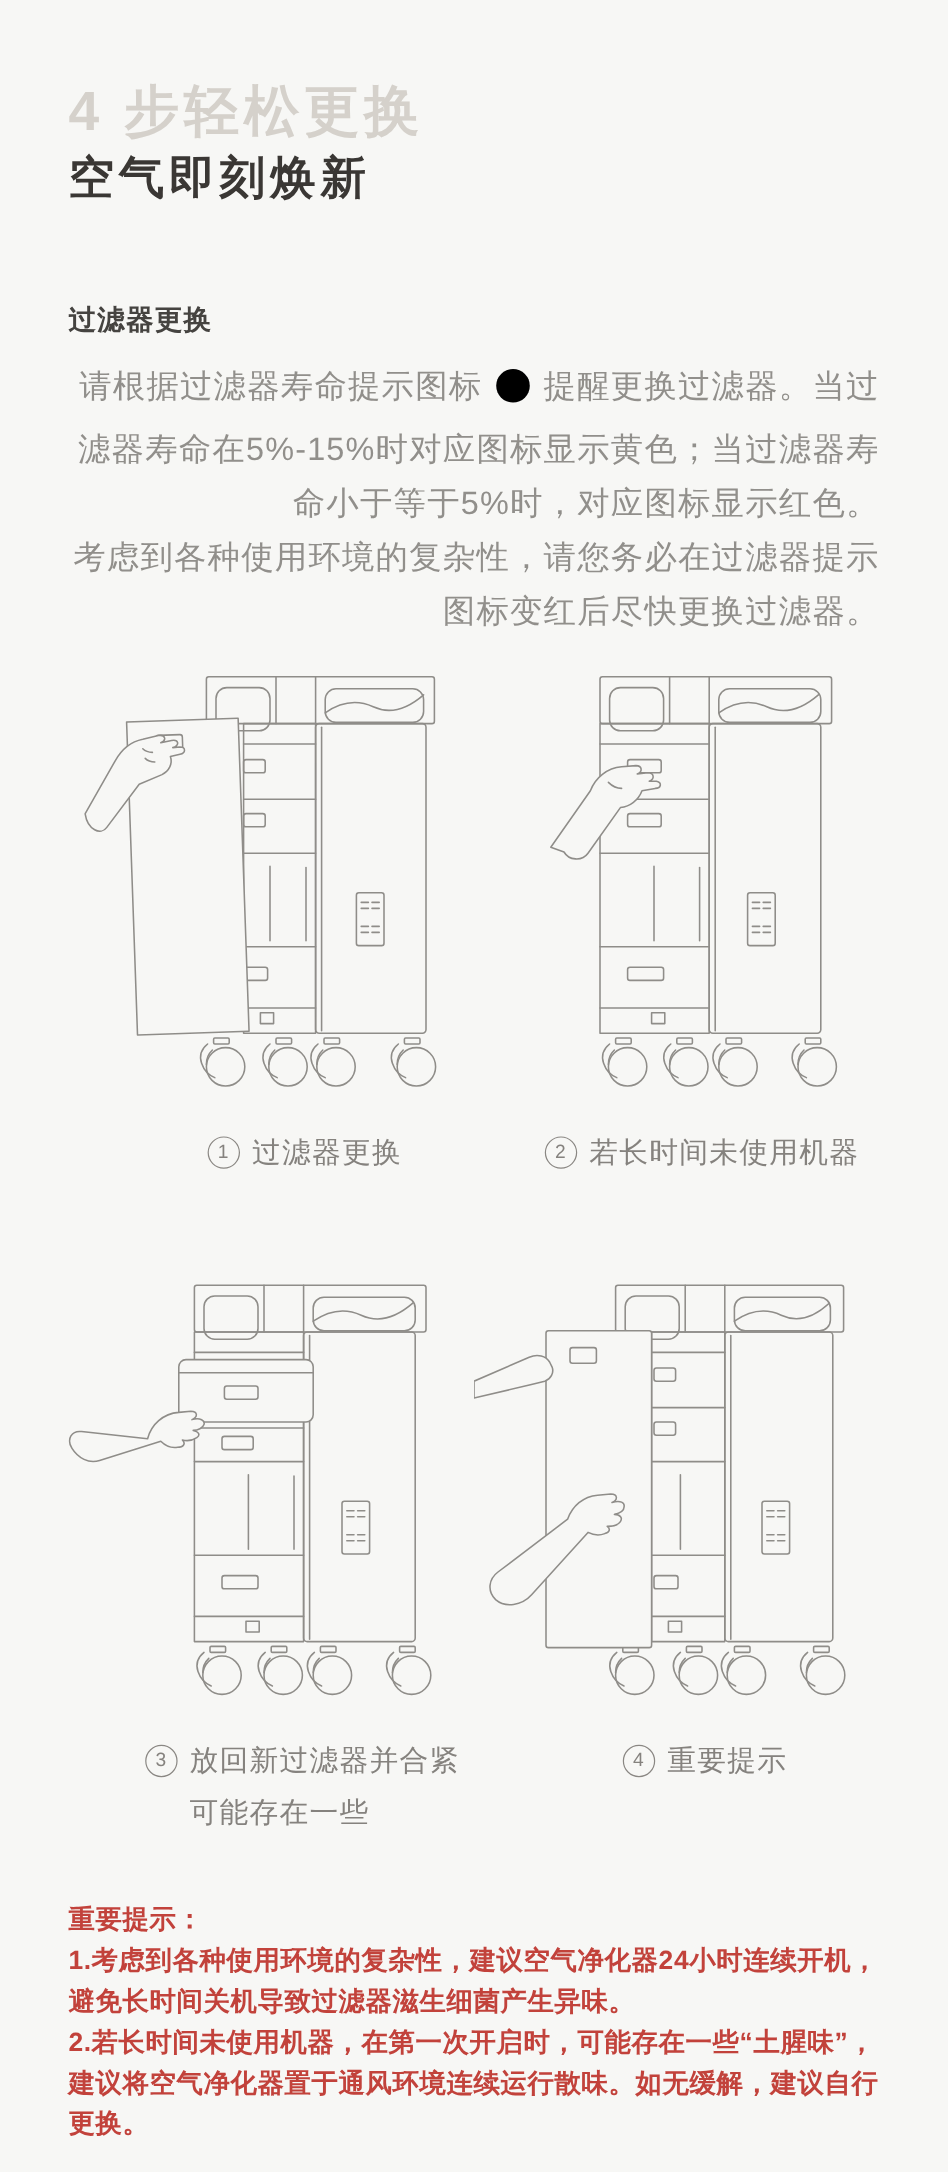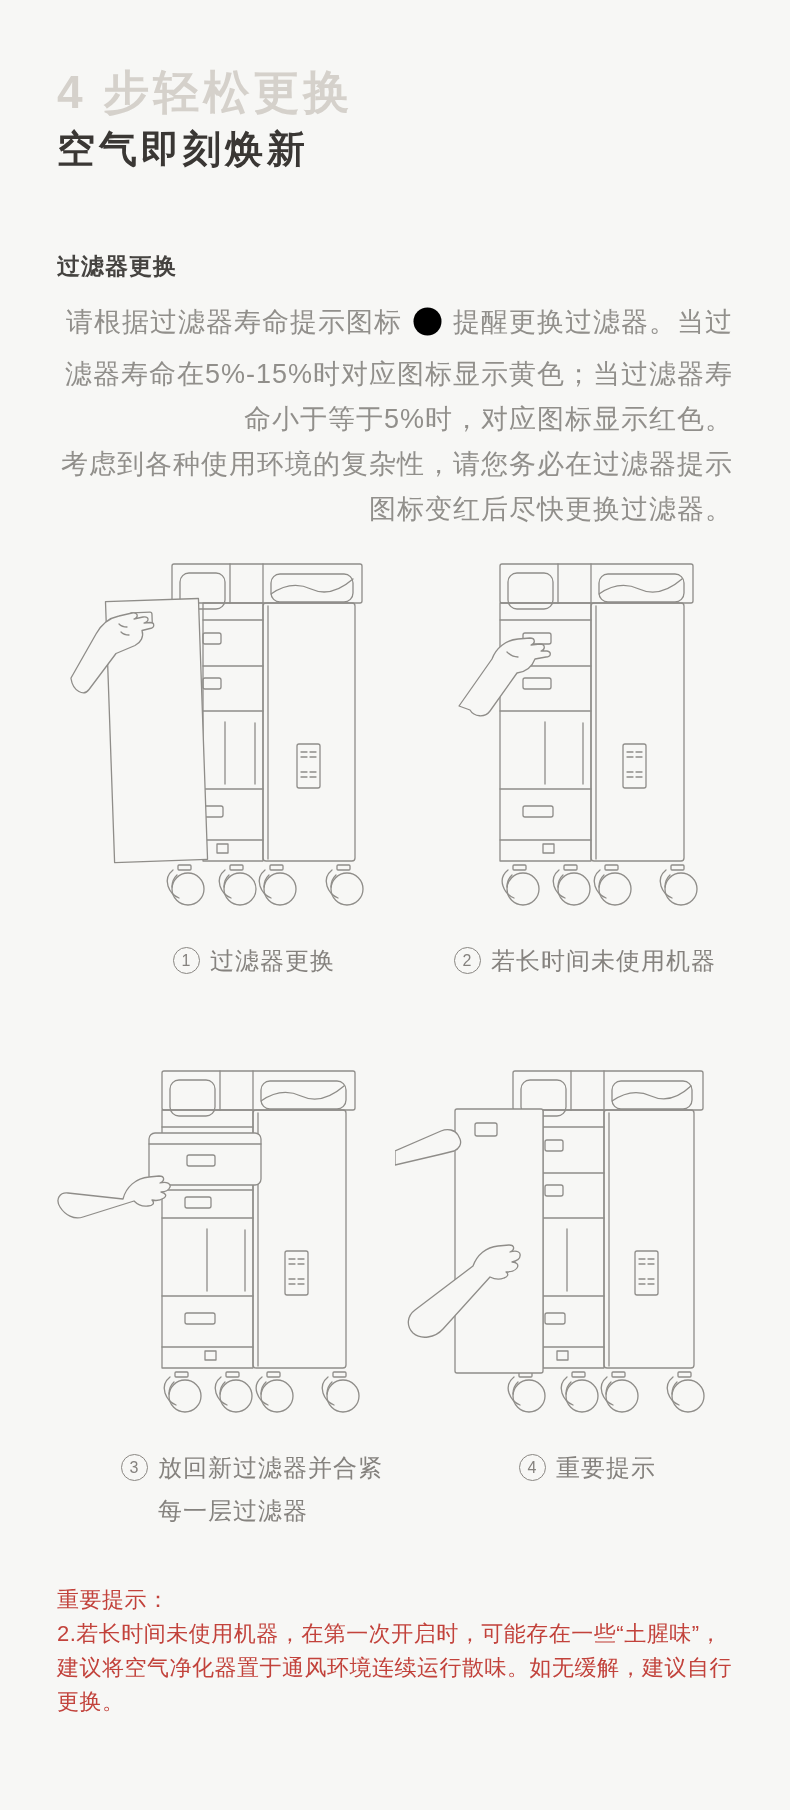--- a/index.html
+++ b/index.html
@@ -29,21 +29,21 @@
   .illus svg .fillbg{fill:#f7f7f5;}
   .caption{margin-top:18px;display:flex;align-items:flex-start;font-size:24px;color:#85827e;letter-spacing:1px;}
   .circle-num{width:25px;height:25px;border:1.5px solid #8a8783;border-radius:50%;flex:none;
     display:inline-flex;align-items:center;justify-content:center;font-size:16px;line-height:1;margin-right:10px;margin-top:1px;}
   .caption-text{line-height:29px;}
   .caption-line2{margin-top:14px;}
   .caption-line2:empty{display:none;margin:0;}
   .ind-1{padding-left:116px;} .ind-2{padding-left:59px;} .ind-3{padding-left:64px;} .ind-4{padding-left:124px;}
   
   .notice{margin-top:58px;font-size:22px;line-height:34px;color:#c2423b;letter-spacing:0.5px;}
-  .notice p{margin:0;}
+  .notice p{margin:0;font-weight:bold;}
 </style>
 </head>
 <body>
 
 <div class="content">
 
   <div class="hero">
     <div class="hero-sub">4 步轻松更换</div>
     <div class="hero-title">空气即刻焕新</div>
   </div>
@@ -239,21 +239,21 @@
             <rect class="fillbg" x="92" y="78" width="112" height="52" rx="6"></rect>
             <line x1="92" y1="89" x2="204" y2="89"></line>
             <rect x="130" y="100" width="28" height="11" rx="2"></rect>
             <path class="fillbg" d="M3,152 c-5,-8 0,-15 8,-14 l55,6 c3,-12 13,-21 26,-22 l10,-1 c6,0 6,5 1,7 c7,-2 11,1 10,4 c-1,3 -5,5 -9,5 c5,1 6,4 3,6 c-3,2 -8,3 -12,2 c3,3 1,6 -4,6 c-6,1 -11,-2 -14,-5 l-51,16 c-9,3 -18,-2 -23,-10 z"></path>
           </svg>
         </div>
         <div class="caption ind-3">
           <span class="circle-num">3</span>
           <span class="caption-text">
             <div>放回新过滤器并合紧</div>
-            <div class="caption-line2">每一层过滤器</div>
+            <div class="caption-line2">可能存在一些</div>
           </span>
         </div>
       </div>
 
       <div class="step-cell">
         <div class="illus">
           <svg width="333" height="380" viewBox="0 0 333 380">
             <rect x="118" y="16" width="190" height="39" rx="2"></rect>
             <line x1="176" y1="16" x2="176" y2="55"></line>
               <line x1="209" y1="16" x2="209" y2="55"></line>
@@ -308,16 +308,17 @@
         <div class="caption ind-4">
           <span class="circle-num">4</span>
           <span class="caption-text">重要提示</span>
         </div>
       </div>
     </div>
   </div>
 
   <div class="notice">
     <p>重要提示：</p>
+    <p>1.考虑到各种使用环境的复杂性，建议空气净化器24小时连续开机，避免长时间关机导致过滤器滋生细菌产生异味。</p>
     <p>2.若长时间未使用机器，在第一次开启时，可能存在一些“土腥味”，建议将空气净化器置于通风环境连续运行散味。如无缓解，建议自行更换。</p>
   </div>
 
 </div>
 
 </body></html>

